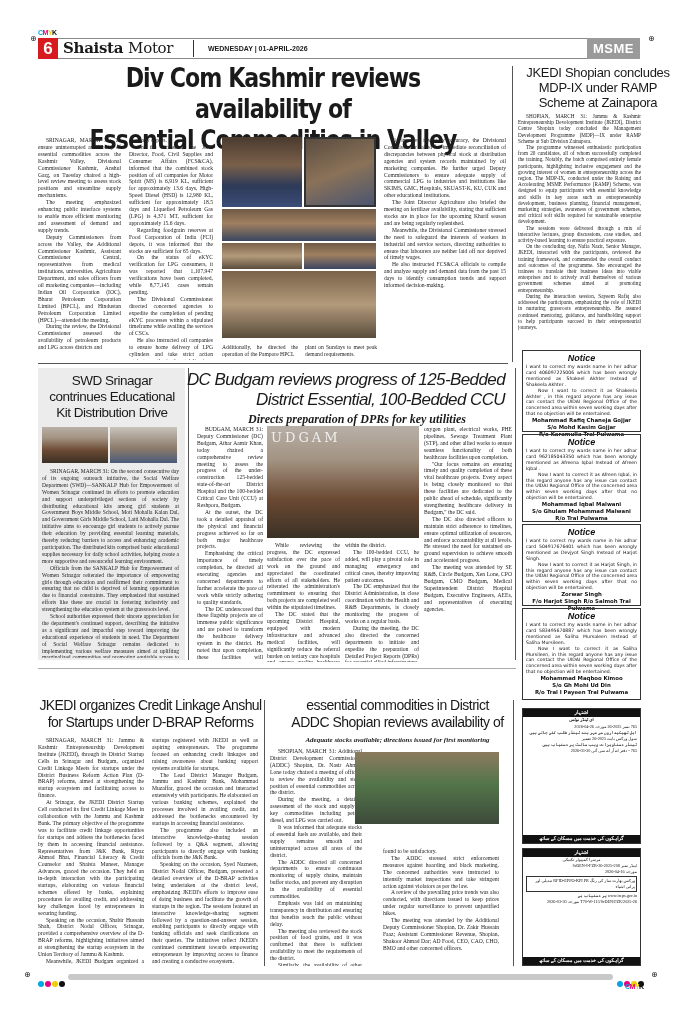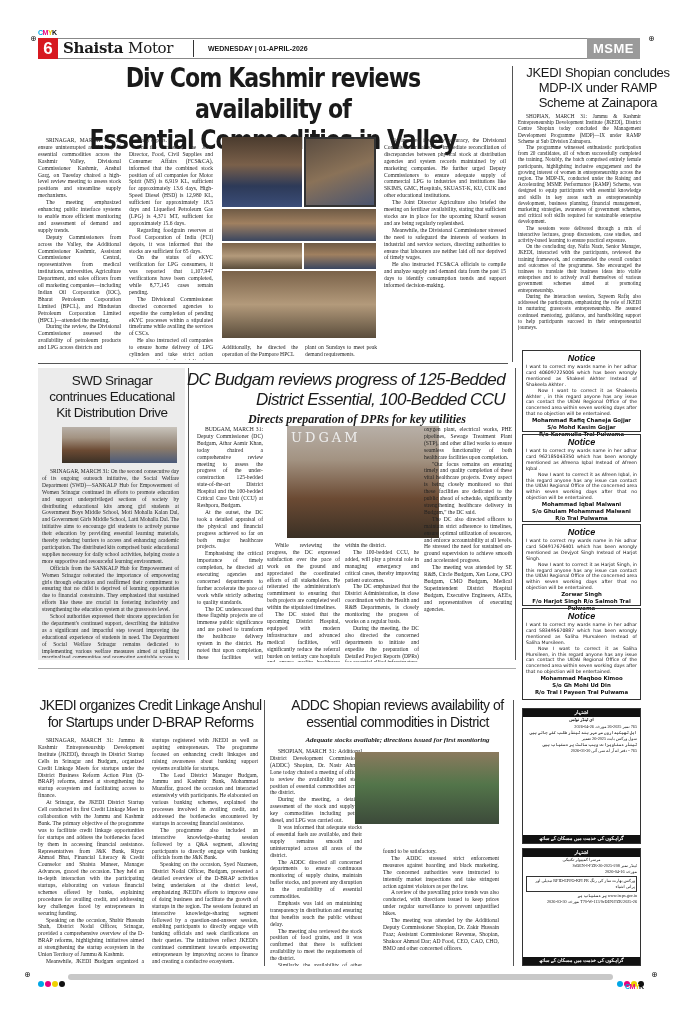--- a/index.html
+++ b/index.html
@@ -31,21 +31,21 @@
   
   .col { font-family: "Liberation Serif", serif; font-size: 5.6px; line-height: 6.9px; text-align: justify; color: #222; overflow: hidden; }
   .col p { text-indent: 8px; }
 
   
   .photo { background: #6b5a4a; overflow: hidden; }
   .ph-a { background: linear-gradient(180deg,#4a3b2e 0%,#7a604a 40%,#2d3a58 70%,#3b4d78 100%); }
   .ph-b { background: linear-gradient(160deg,#5a4c40 0%,#8a7258 50%,#4b5570 100%); }
   .ph-c { background: linear-gradient(180deg,#6e5a45 0%,#a08060 45%,#3a4660 100%); }
   .ph-d { background: linear-gradient(180deg,#7a6249 0%,#b39a7b 50%,#5a4d3c 100%); }
-  .ph-e { background: linear-gradient(180deg,#b8b0a8 0%,#a39382 30%,#6b4a33 65%,#3a3025 100%); margin-left: 20px; }
+  .ph-e { background: linear-gradient(180deg,#b8b0a8 0%,#a39382 30%,#6b4a33 65%,#3a3025 100%); }
   .ph-f { background: linear-gradient(180deg,#8b7a5e 0%,#53754a 45%,#3c4a3a 100%); }
   .ph-g { background: linear-gradient(180deg,#c9c4bc 0%,#8a7a6a 60%,#4a5a7a 100%); }
   .ph-cap { position: absolute; left: 4px; top: 4px; color: #eee; font-family: "DejaVu Serif", serif; font-size: 13px; letter-spacing: 3px; }
 
   .rule-v { width: 1px; background: #555; }
   .rule-h { height: 1px; background: #555; }
 
   .swdbox { left: 38px; top: 368px; width: 147px; height: 292px; background: #ececec; }
 
   
@@ -236,22 +236,22 @@
 </div>
 <div class="abs col" style="left:152px;top:737px;width:106px;height:228px;">
   <p style="text-indent:0">startups registered with JKEDI as well as aspiring entrepreneurs. The programme focused on enhancing credit linkages and raising awareness about banking support systems available for startups.</p>
     <p>The Lead District Manager Budgam, Jammu and Kashmir Bank, Mohammad Muzaffar, graced the occasion and interacted extensively with participants. He elaborated on various banking schemes, explained the processes involved in availing credit, and addressed the bottlenecks encountered by startups in accessing financial assistance.</p>
     <p>The programme also included an interactive knowledge-sharing session followed by a Q&amp;A segment, allowing participants to directly engage with banking officials from the J&amp;K Bank.</p>
     <p>Speaking on the occasion, Syed Nazneen, District Nodal Officer, Budgam, presented a detailed overview of the D-BRAP activities being undertaken at the district level, emphasizing JKEDI's efforts to improve ease of doing business and facilitate the growth of startups in the region. The sessions featured an interactive knowledge-sharing segment followed by a question-and-answer session, enabling participants to directly engage with banking officials and seek clarifications on their queries. The initiatives reflect JKEDI's continued commitment towards empowering entrepreneurs by improving access to finance and creating a conducive ecosystem.</p>
 </div>
 <div class="abs rule-v" style="left:264px;top:700px;height:266px;"></div>
 
 <div class="abs h-addc">
+  <div>essential commodities in District</div>
   <div>ADDC Shopian reviews availability of</div>
-  <div>essential commodities in District</div>
 </div>
 <div class="abs kicker" style="left:270px;top:736px;width:255px;font-size:7px;">Adequate stocks available; directions issued for first monitoring</div>
 <div class="abs col" style="left:270px;top:748px;width:92px;height:218px;">
   <p>SHOPIAN, MARCH 31: Additional District Development Commissioner (ADDC) Shopian, Dr. Nasir Ahmad Lone today chaired a meeting of officers to review the availability and stock position of essential commodities across the district.</p>
     <p>During the meeting, a detailed assessment of the stock and supply of key commodities including petrol, diesel, and LPG was carried out.</p>
     <p>It was informed that adequate stocks of essential fuels are available, and their supply remains smooth and uninterrupted across all areas of the district.</p>
     <p>The ADDC directed all concerned departments to ensure continuous monitoring of supply chains, maintain buffer stocks, and prevent any disruption in the availability of essential commodities.</p>
     <p>Emphasis was laid on maintaining transparency in distribution and ensuring that benefits reach the public without delay.</p>
     <p>The meeting also reviewed the stock position of food grains, and it was confirmed that there is sufficient availability to meet the requirements of the district.</p>
     <p>Similarly, the availability of other essential items like fertilizers was also assessed and</p>

